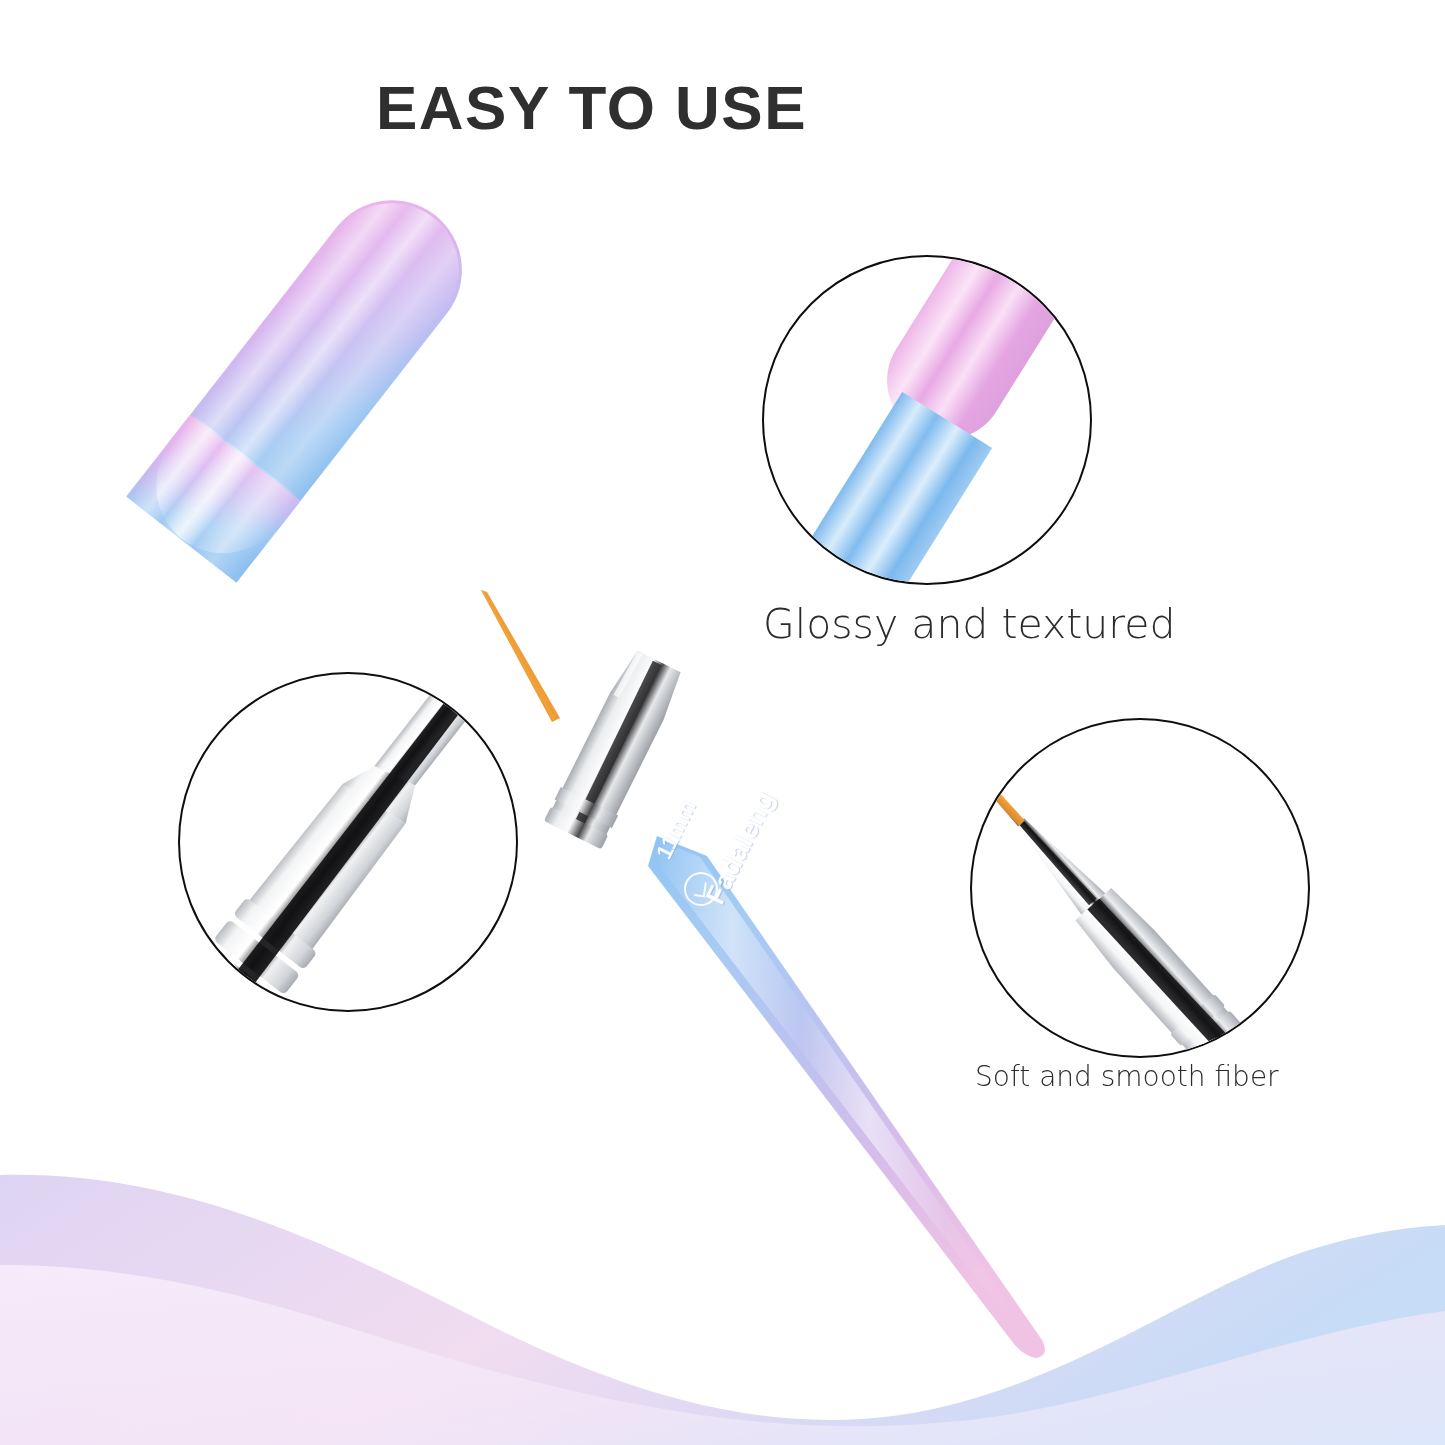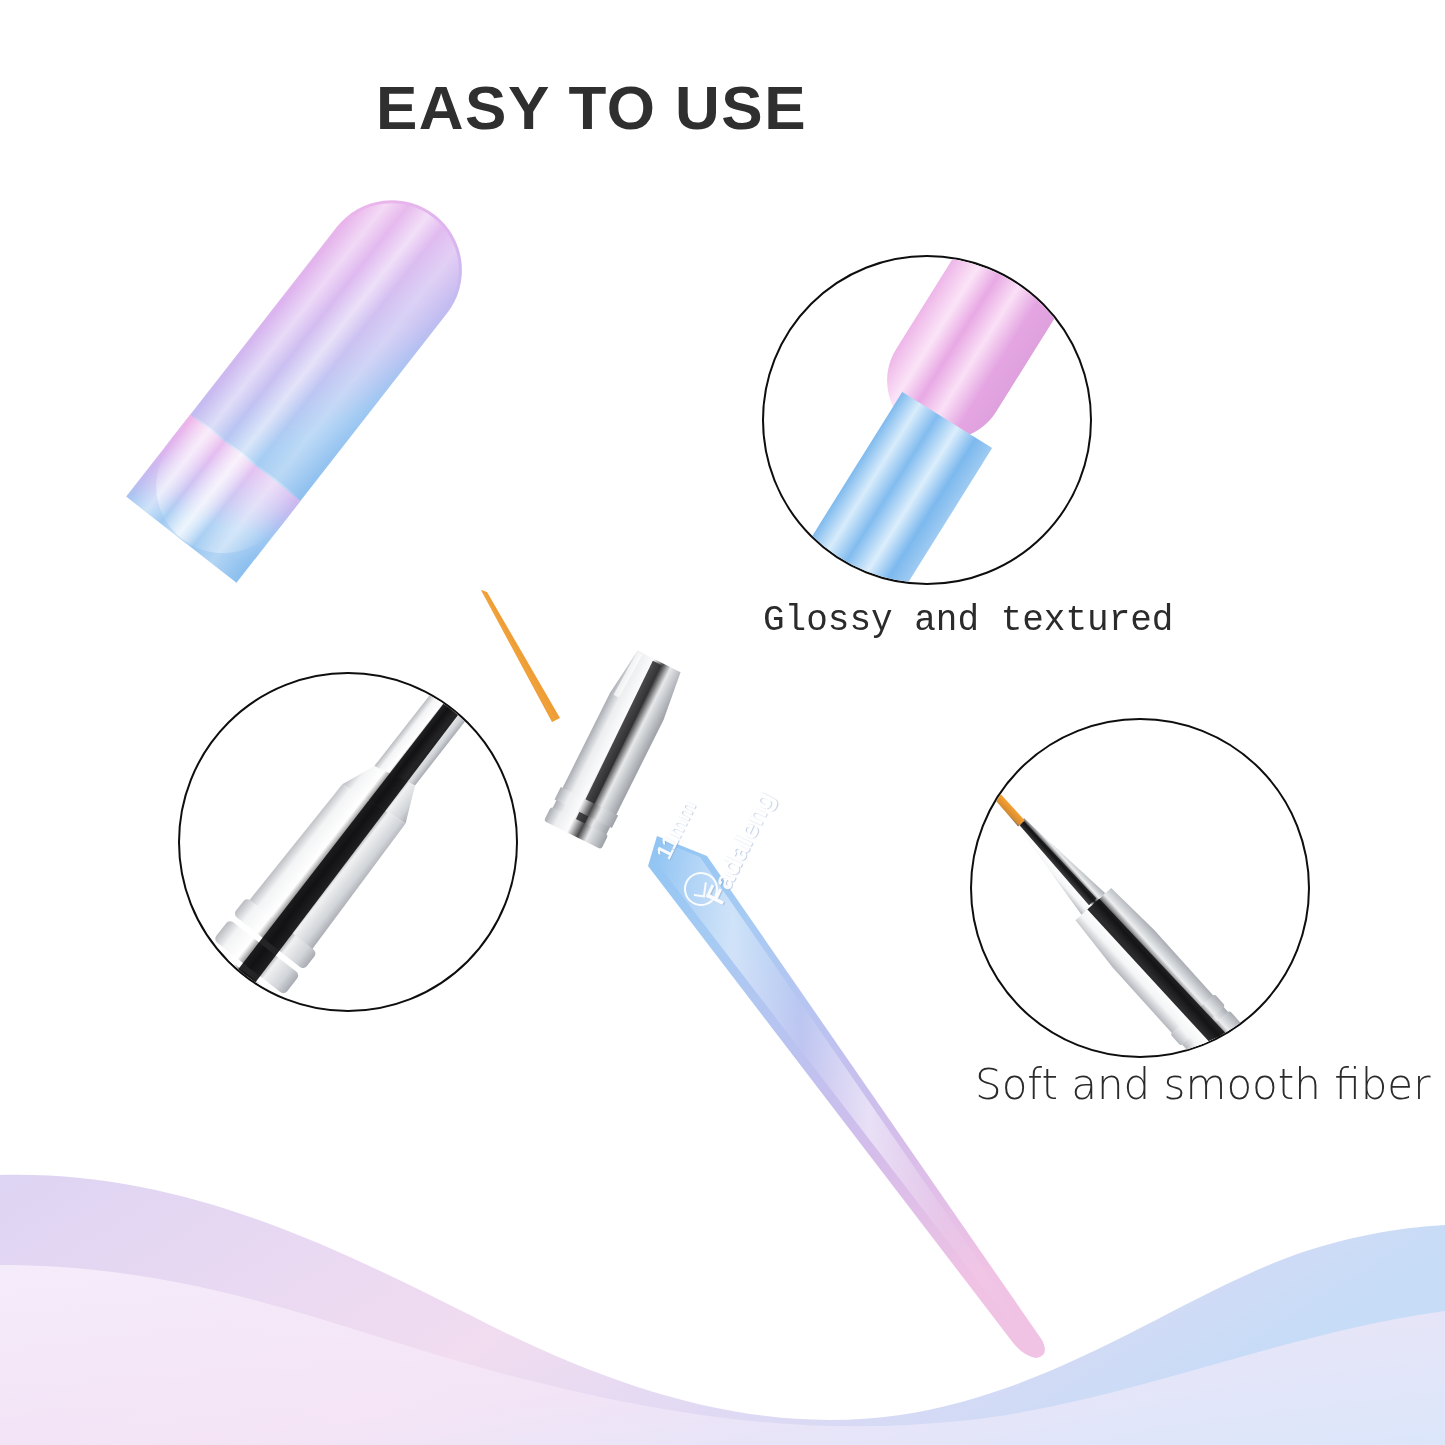--- a/index.html
+++ b/index.html
@@ -44,23 +44,23 @@
   }
 
   
   .caption {
     position: absolute;
     color: #2b2b2b;
     font-family: "DejaVu Sans", sans-serif;
     font-weight: 300;
     white-space: nowrap;
   }
-  .cap-glossy  { left: 763px;  top: 600px;  font-size: 36px; font-family: Liberation Mono, monospace; }
+  .cap-glossy  { left: 763px;  top: 600px;  font-size: 41px; }
   .cap-light   { left: 92px;   top: 1032px; font-size: 41px; }
-  .cap-fiber   { left: 975px;  top: 1060px; font-size: 42px; }
+  .cap-fiber   { left: 975px;  top: 1060px; font-size: 28px; }
 
   
   .zoom-circle {
     position: absolute;
     border-radius: 50%;
     border: 2.5px solid #0e0e0e;
     background: #ffffff;
     overflow: hidden;
   }
   .circle-glossy { left: 762px;  top: 255px;  width: 326px; height: 326px; }

